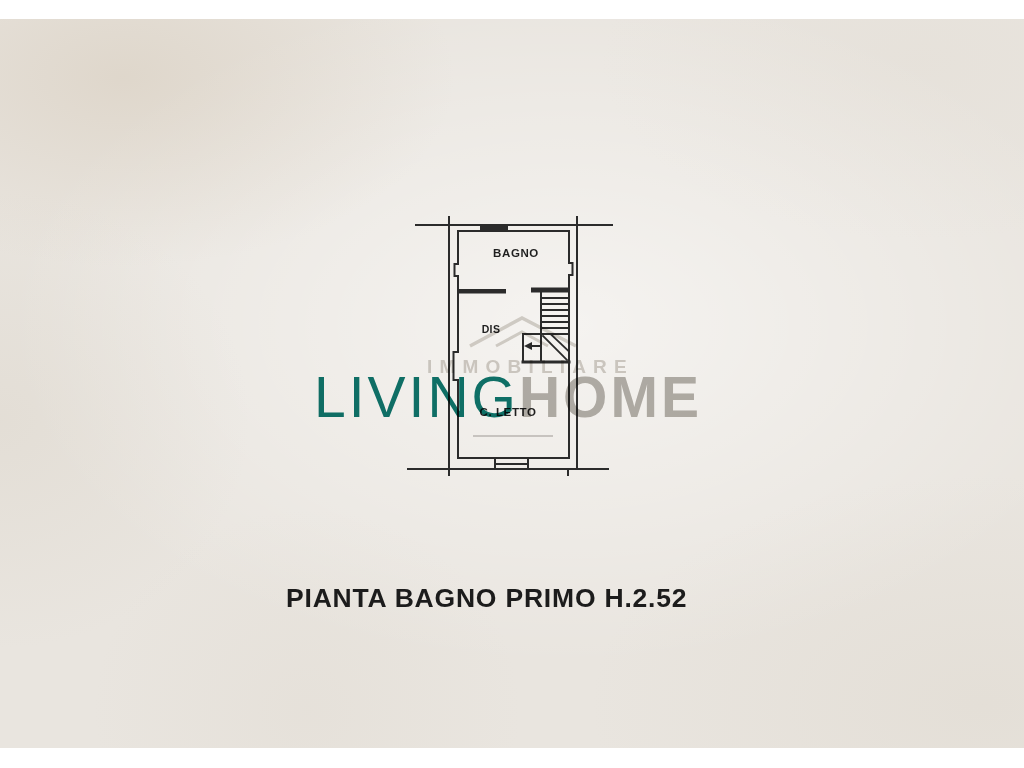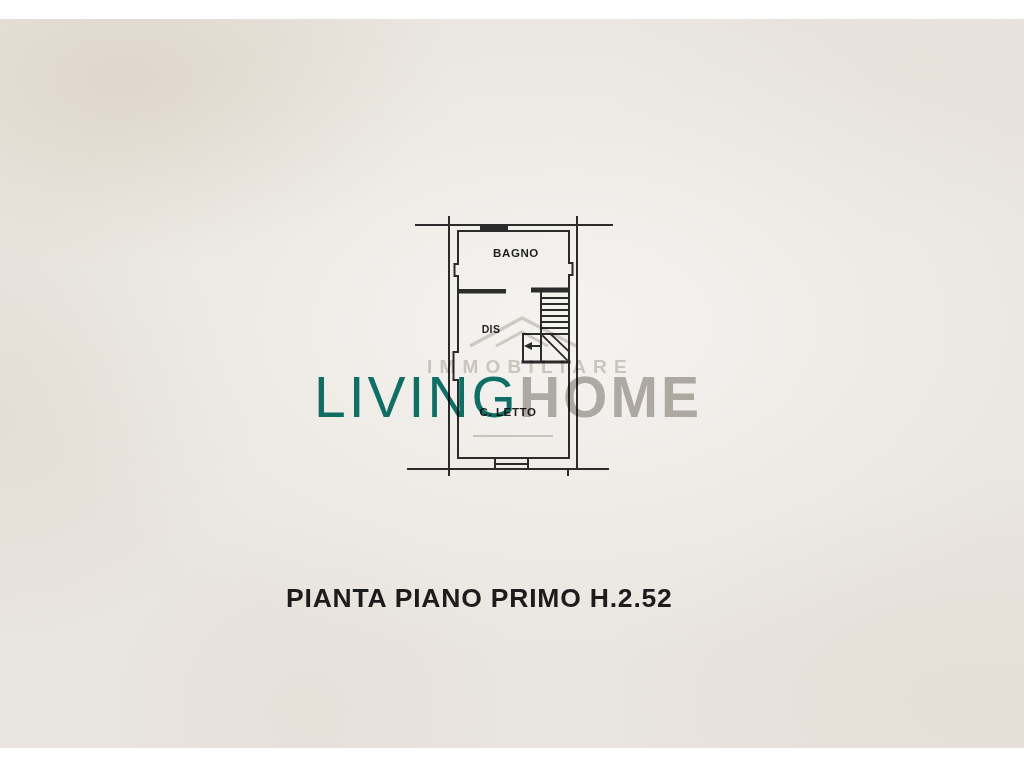--- a/index.html
+++ b/index.html
@@ -107,13 +107,13 @@
   <text x="508" y="416" font-size="11.5" letter-spacing="0.6" text-anchor="middle">C. LETTO</text>
 </svg>
 
 <svg class="wm wm-roof" width="114" height="36" viewBox="0 0 114 36">
   <polyline points="4,34 56,6 110,34" fill="none" stroke="#d8d5d0" stroke-width="3.5"></polyline>
   <polyline points="30,34 56,20 82,34" fill="none" stroke="#d8d5d0" stroke-width="3"></polyline>
 </svg>
 <div class="wm wm-top">IMMOBILIARE</div>
 <div class="wm wm-main"><span class="light">LIVING</span><span class="bold">HOME</span></div>
 
-<div class="caption">PIANTA PIANO PRIMO H.2.52</div>
+<div class="caption">PIANTA BAGNO PRIMO H.2.52</div>
 
 </body></html>

